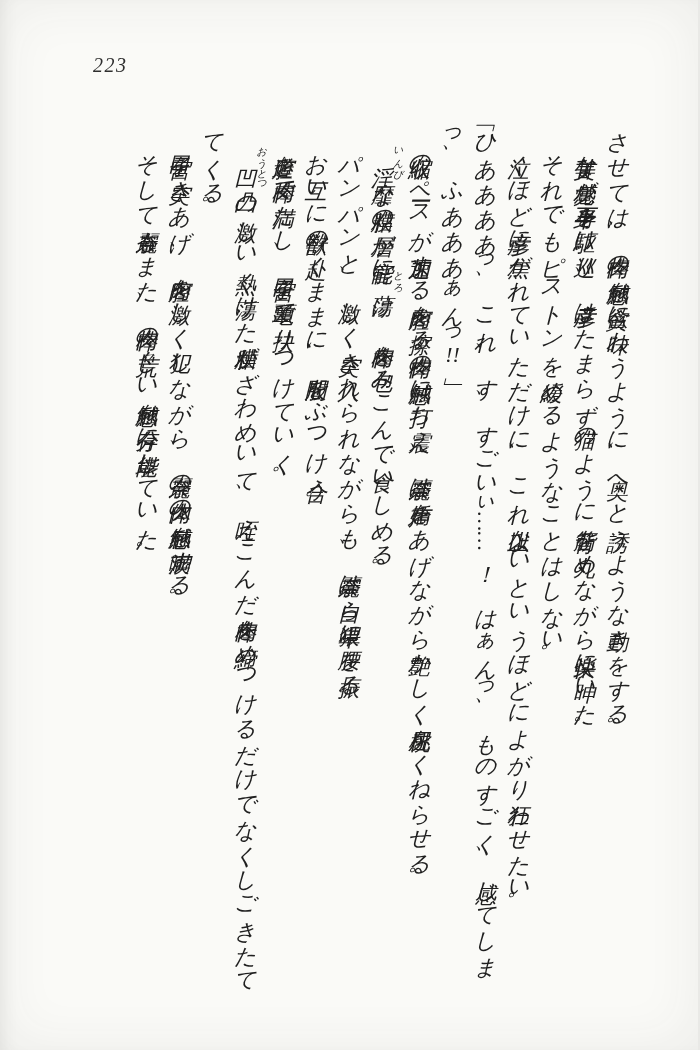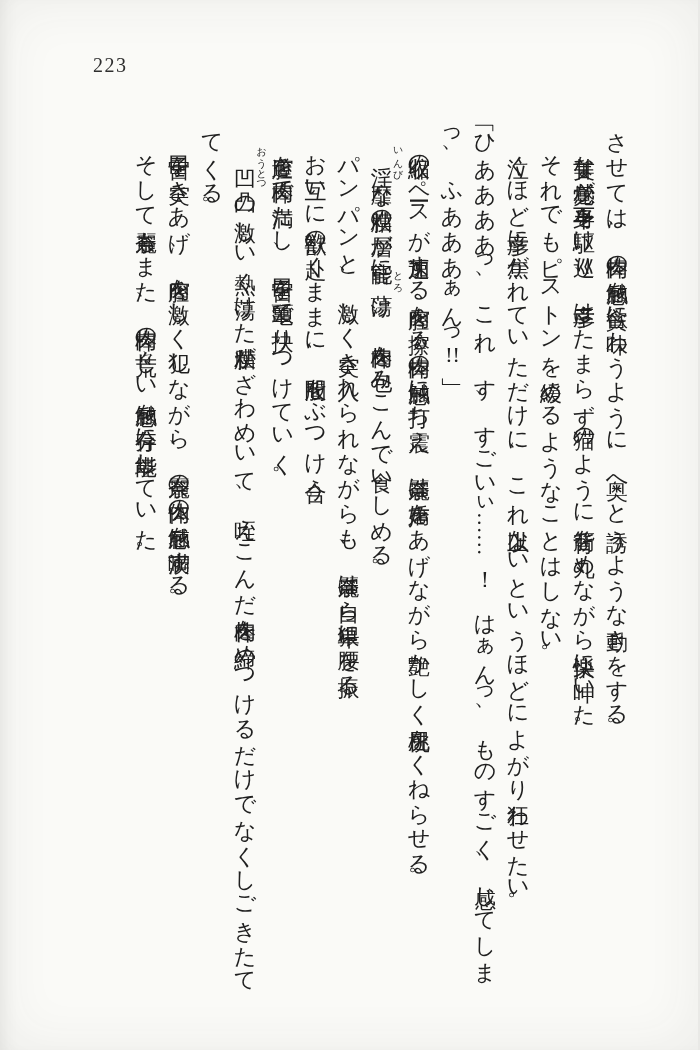--- a/index.html
+++ b/index.html
@@ -12,20 +12,21 @@
     overflow: hidden;
     background: #e9e9e6;
     font-family: "Liberation Serif", "DejaVu Serif", serif;
   }
   .page {
     position: relative;
     width: 698px;
     height: 1050px;
     background: var(--page-bg, #fafaf7);
     overflow: hidden;
+    font-style: italic;
   }
   
   .page::after {
     content: "";
     position: absolute;
     inset: 0;
     pointer-events: none;
     box-shadow: inset 0 0 55px rgba(60,60,55,0.07), inset 12px 0 18px -12px rgba(60,60,55,0.10);
   }
   .page-number {

